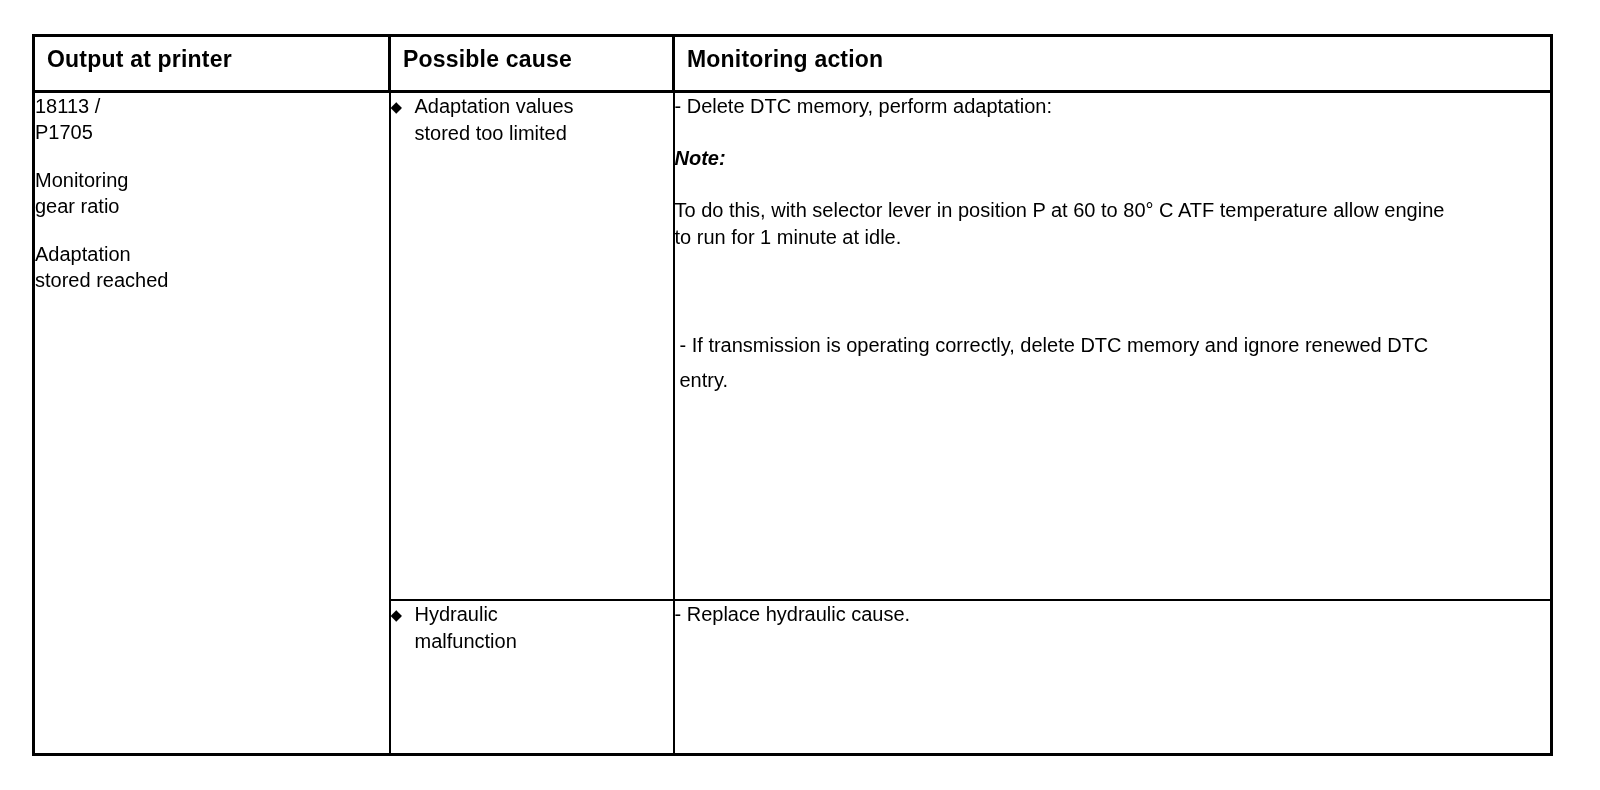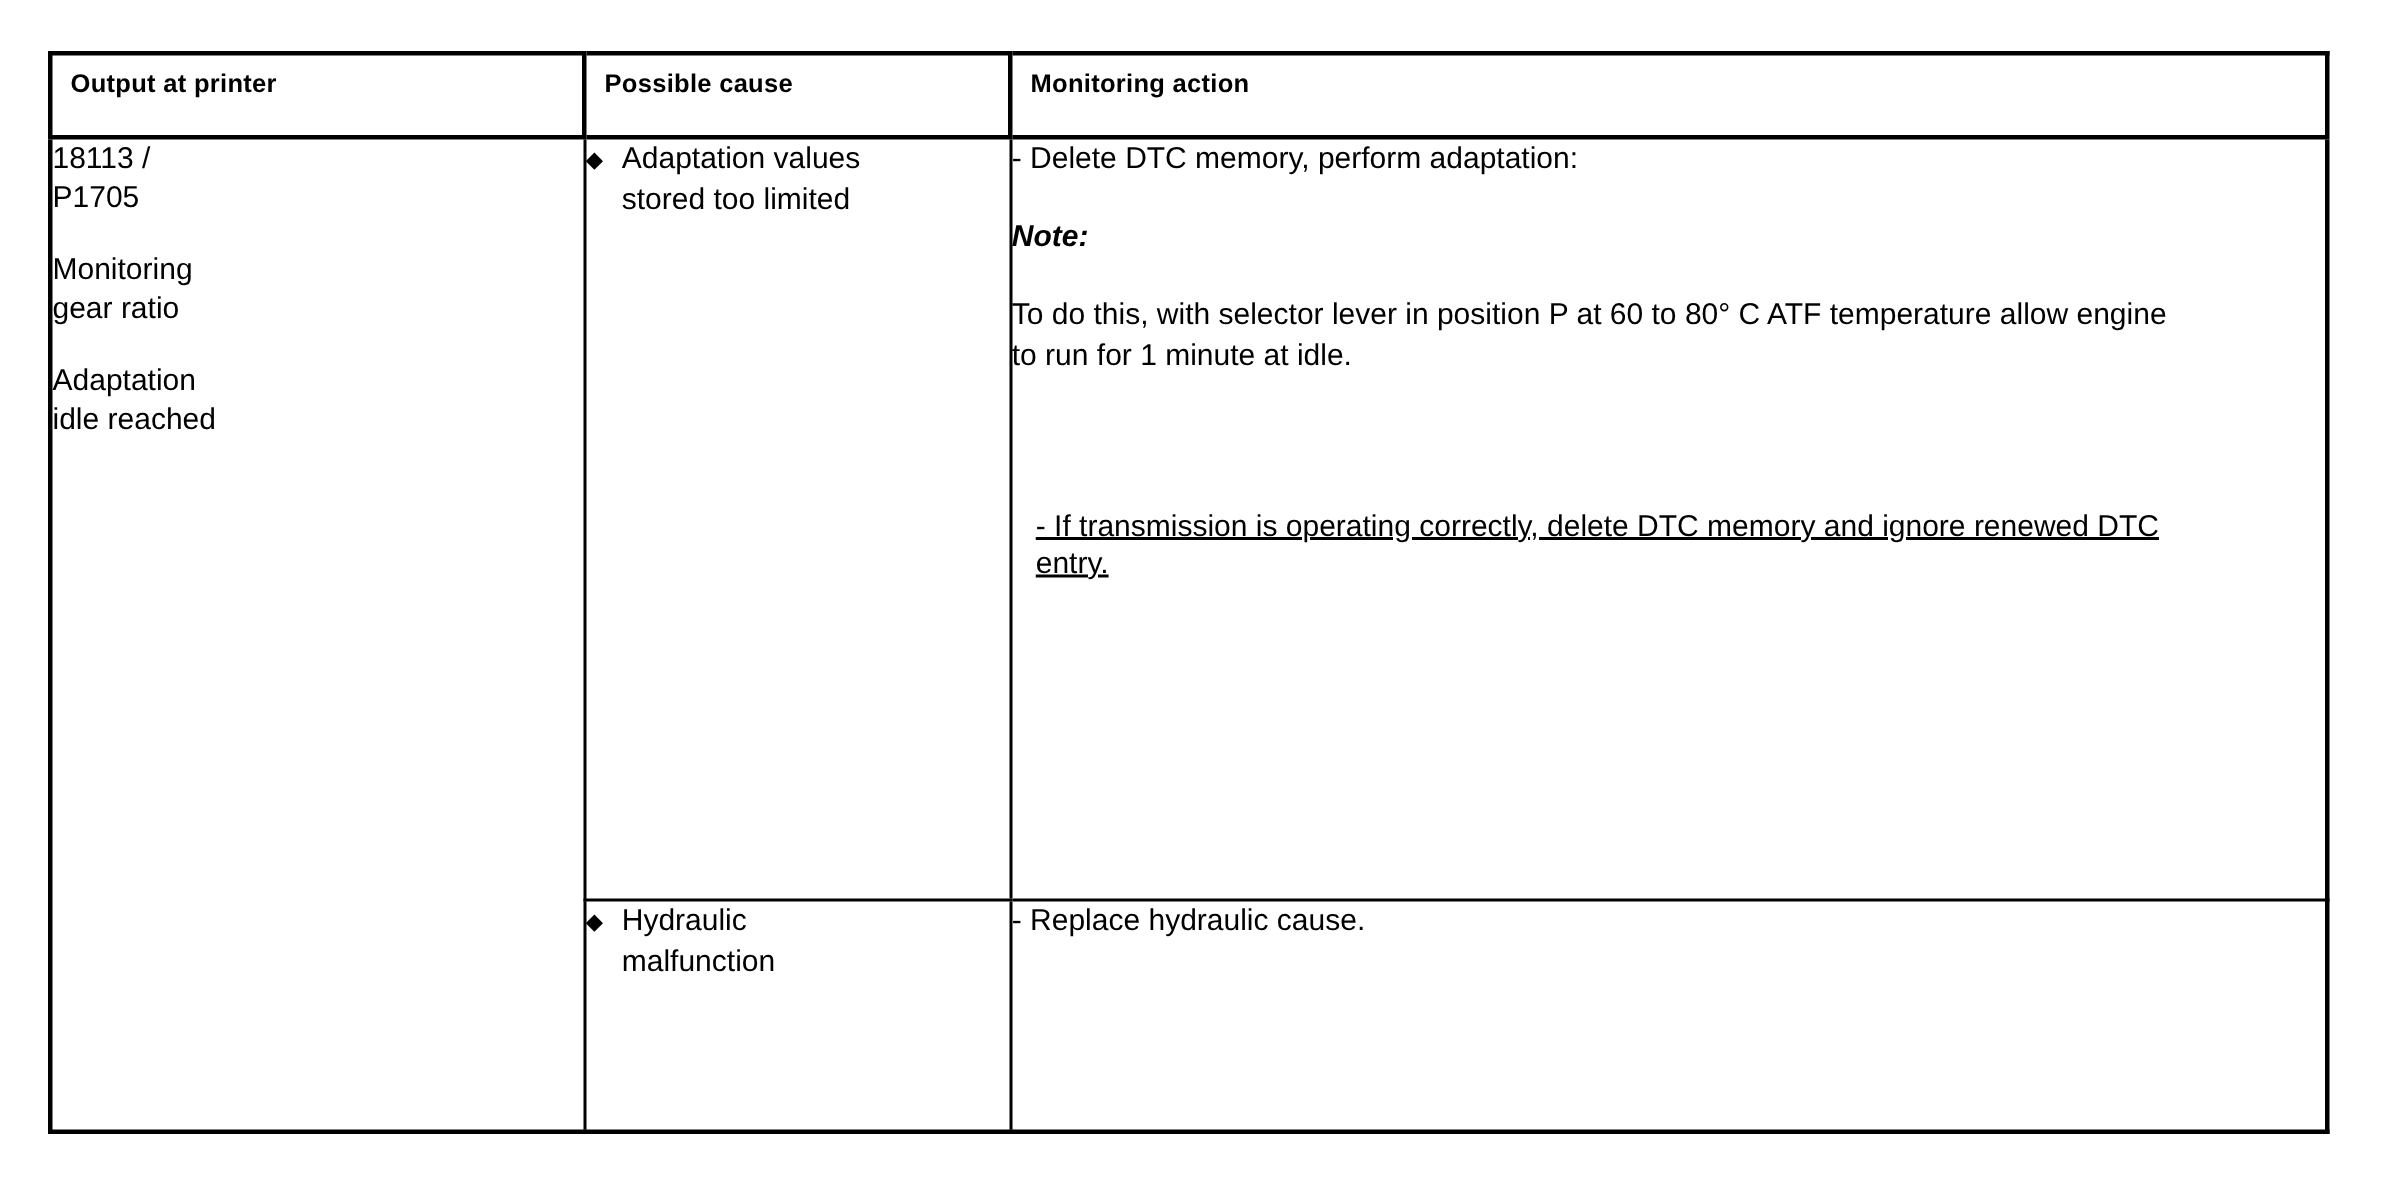--- a/index.html
+++ b/index.html
@@ -42,21 +42,21 @@
 
   
   .col-output  { width: 356px; }
   .col-cause   { width: 284px; }
   .col-action  { width: 878px; }
 
   
   .head-row th {
     height: 44px;
     border-bottom: 3px solid #000000;
-    font-size: 17px;
+    font-size: 23px;
     font-weight: bold;
     text-align: left;
     letter-spacing: 0.2px;
     padding: 9px 0 0 12px;
     white-space: nowrap;
   }
   .head-row th.sep { border-left: 3px solid #000000; }
 
   
   .body-cell {
@@ -100,24 +100,23 @@
 
   .note-body {
     line-height: 27px;
     margin: 0 0 16px 0;
     max-width: 790px;
   }
 
   .action-lead { margin: 0 0 26px 0; }
 
   .action-tail {
-    line-height: 25px;
+    line-height: 35px;
     max-width: 800px;
-    margin: 16px;
-    text-decoration: underline;
+    margin: 5px;
   }
 
   .spacer-artifact {
     height: 56px;
   }
 </style>
 </head>
 <body>
 
 <div class="page">
@@ -142,21 +141,21 @@
         <p class="para tight">
           <span>18113 /</span><br>
           <span>P1705</span>
         </p>
         <p class="para tight">
           <span>Monitoring</span><br>
           <span>gear ratio</span>
         </p>
         <p class="para tight">
           <span>Adaptation</span><br>
-          <span>idle reached</span>
+          <span>stored reached</span>
         </p>
       </td>
 
       <td class="body-cell cell-cause-1 sep rowline">
         <div class="bullet-item">
           <span class="bullet-glyph">◆</span>
           <span>Adaptation values</span><br>
           <span class="cause-line2-inline">stored too limited</span>
         </div>
       </td>

